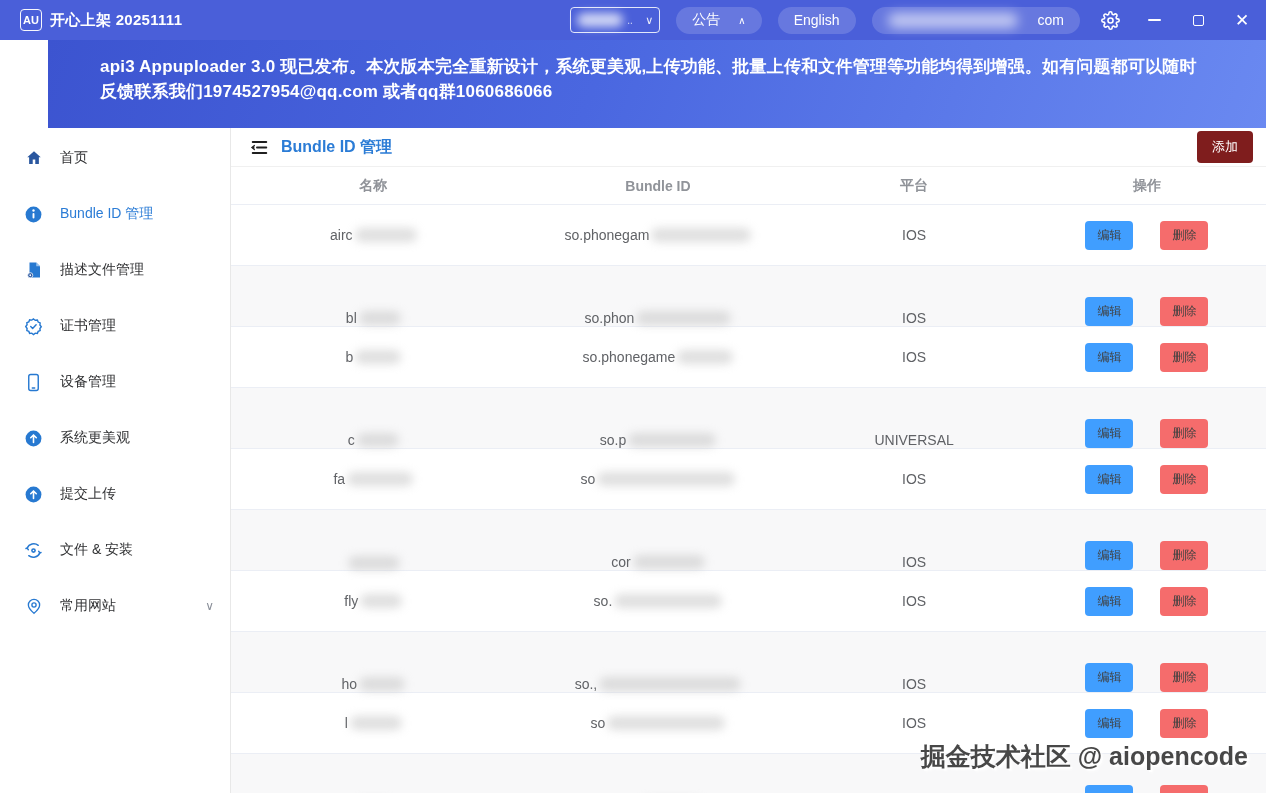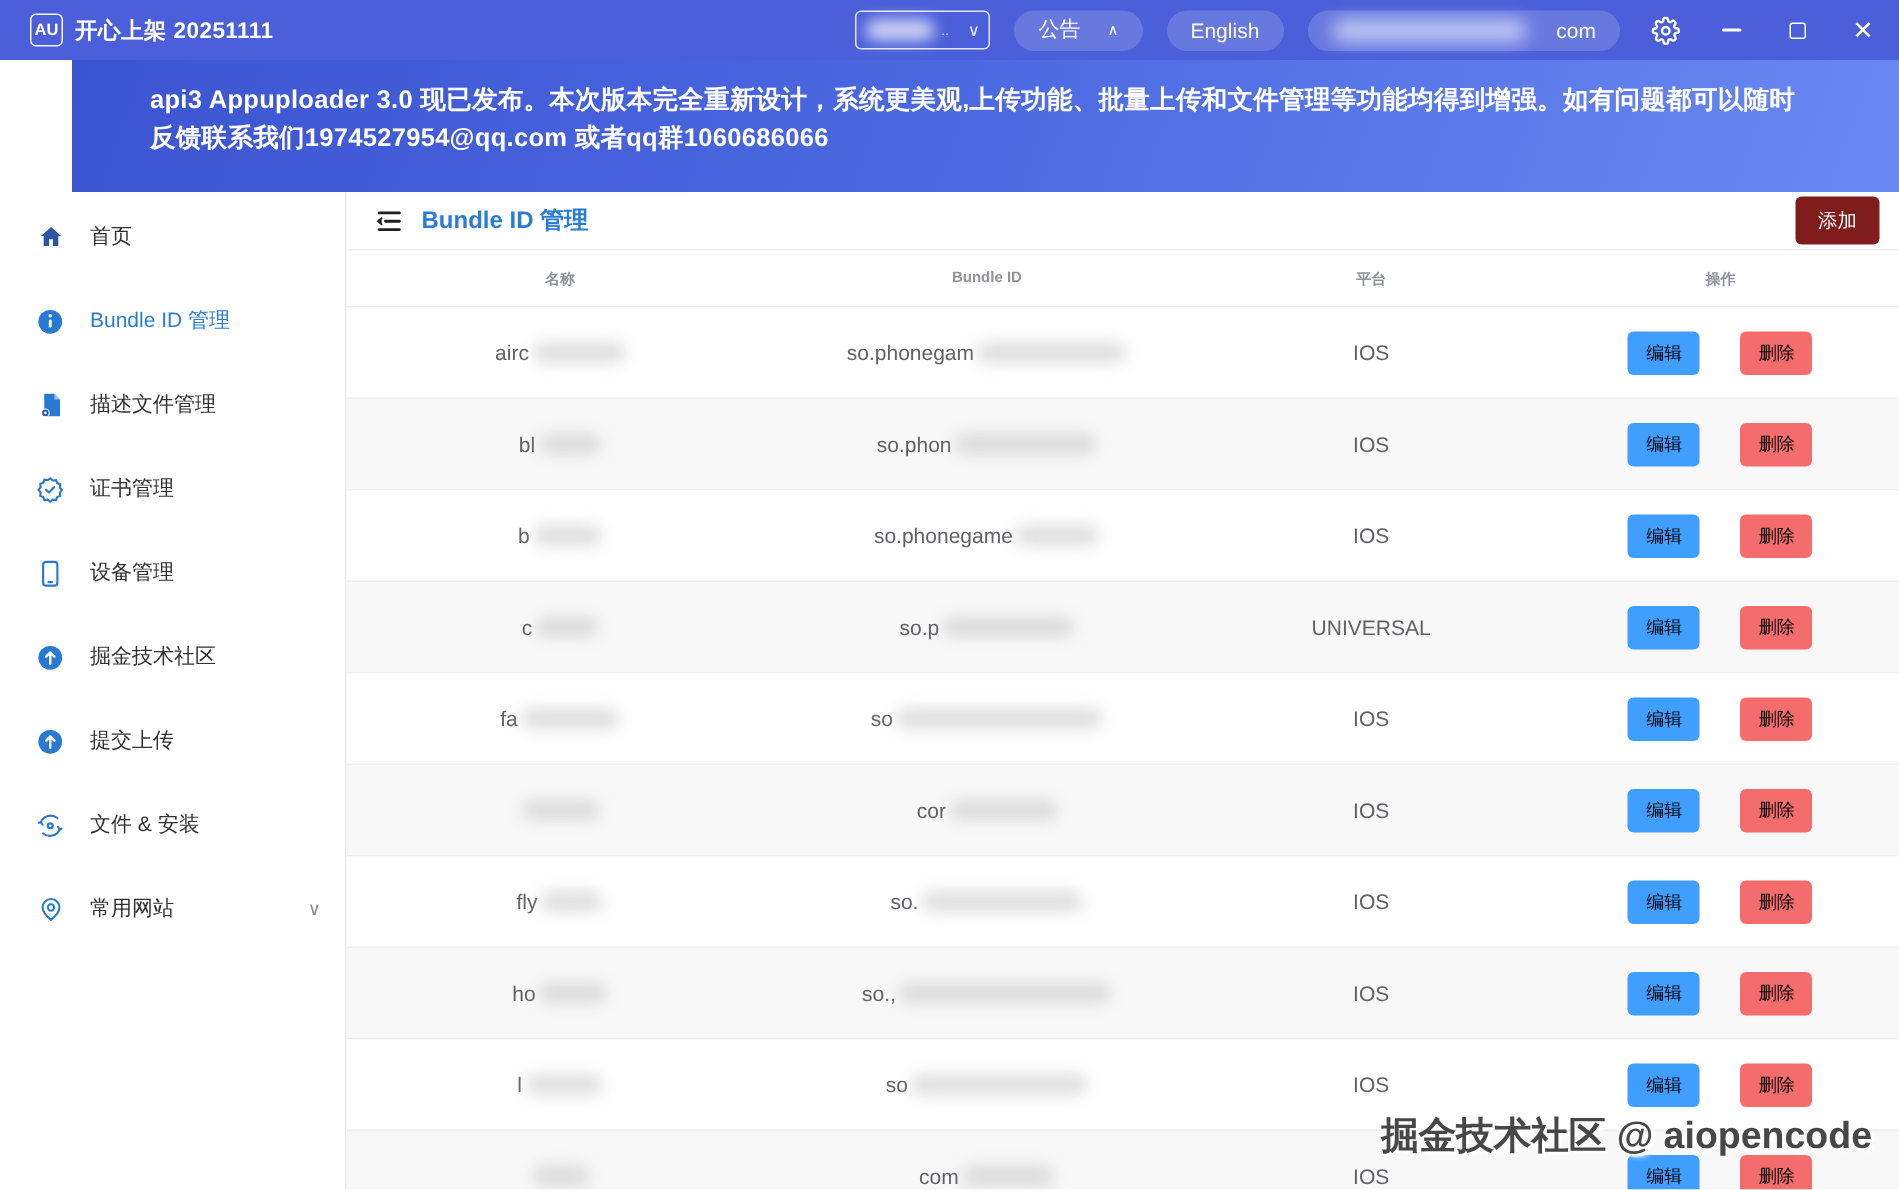--- a/index.html
+++ b/index.html
@@ -51,32 +51,32 @@
 
   .main { flex:1; position:relative; overflow:hidden; }
   .page-header { height:39px; display:flex; align-items:center; padding:0 13px 0 19px;
     border-bottom:1px solid #f0f0f0; }
   .fold-icon { margin-right:12px; display:flex; cursor:pointer; }
   .page-title { color:#2b7cd6; font-size:16px; font-weight:bold; }
   .add-btn { margin-left:auto; background:#7f1d1d; color:#fff; border:none;
     font-size:13px; padding:7px 15px; border-radius:4px; cursor:pointer; }
 
   .t-head { height:38px; display:flex; align-items:center; border-bottom:1px solid #ebeef5;
-    color:#909399; font-size:10px; font-weight:bold; }
+    color:#909399; font-size:14px; font-weight:bold; }
   .t-row { height:61px; display:flex; align-items:center; border-bottom:1px solid #ebeef5;
     font-size:14px; color:#606266; background:#fff; }
-  .t-row.striped { background:#f8f8f9; }
+  .t-row.striped { background:#f8f8f9;align-items:flex-end; }
   .col { display:flex; align-items:center; justify-content:center; }
   .col-name  { width:27.5%; }
   .col-bundle{ width:27.5%; }
   .col-plat  { width:22%; }
   .col-ops   { width:23%; gap:27px; }
   .redact-cell { display:inline-block; height:14px; border-radius:7px;
     background:#bfbfbf; opacity:.5; filter:blur(5px); margin-left:2px; }
-  .btn { border:none; color:#000000; font-size:12px; padding:6px 12px; border-radius:4px;
+  .btn { border:none; color:#404040; font-size:12px; padding:6px 12px; border-radius:4px;
     cursor:pointer; }
   .btn-edit { background:#409eff; }
   .btn-del  { background:#f56c6c; }
 
   .watermark { position:absolute; right:18px; bottom:20px; font-size:25px;
     font-weight:bold; color:rgba(45,45,45,.88);
     text-shadow:2px 2px 1px rgba(255,255,255,.95), 3px 3px 3px rgba(255,255,255,.6);
     pointer-events:none; white-space:nowrap; }
 </style>
 </head>
@@ -180,21 +180,21 @@
       <span>设备管理</span>
     </div>
 
     <div class="side-item">
       <span class="side-icon">
         <svg width="19" height="19" viewBox="0 0 24 24">
             <circle cx="12" cy="12" r="10" fill="#2779d1"></circle>
             <path d="M12 17V8M8.5 11L12 7.5 15.5 11" stroke="#fff" stroke-width="2" stroke-linecap="round" stroke-linejoin="round" fill="none"></path>
           </svg>
       </span>
-      <span>掘金技术社区</span>
+      <span>系统更美观</span>
     </div>
 
     <div class="side-item">
       <span class="side-icon">
         <svg width="19" height="19" viewBox="0 0 24 24">
             <circle cx="12" cy="12" r="10" fill="#2779d1"></circle>
             <path d="M12 17V8M8.5 11L12 7.5 15.5 11" stroke="#fff" stroke-width="2" stroke-linecap="round" stroke-linejoin="round" fill="none"></path>
           </svg>
       </span>
       <span>提交上传</span>

